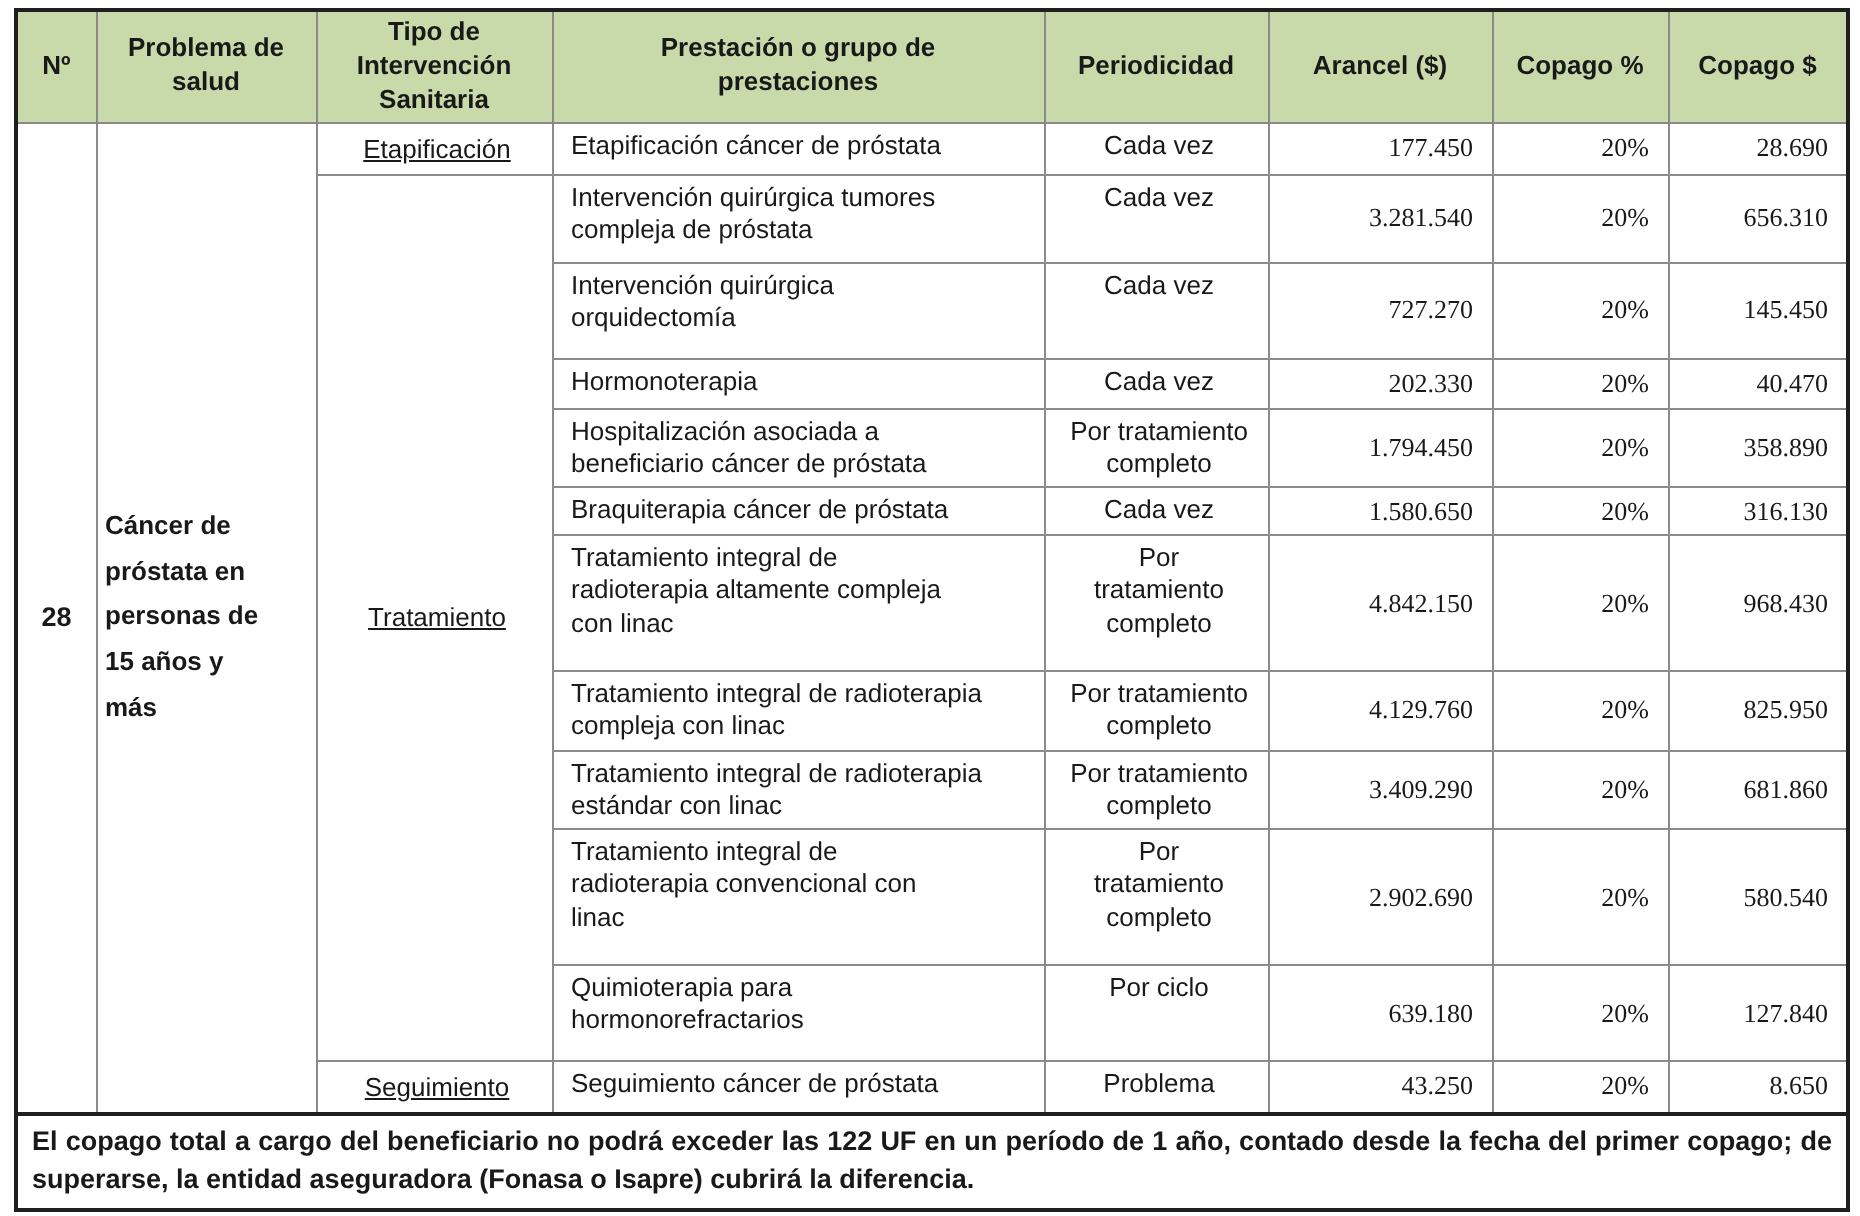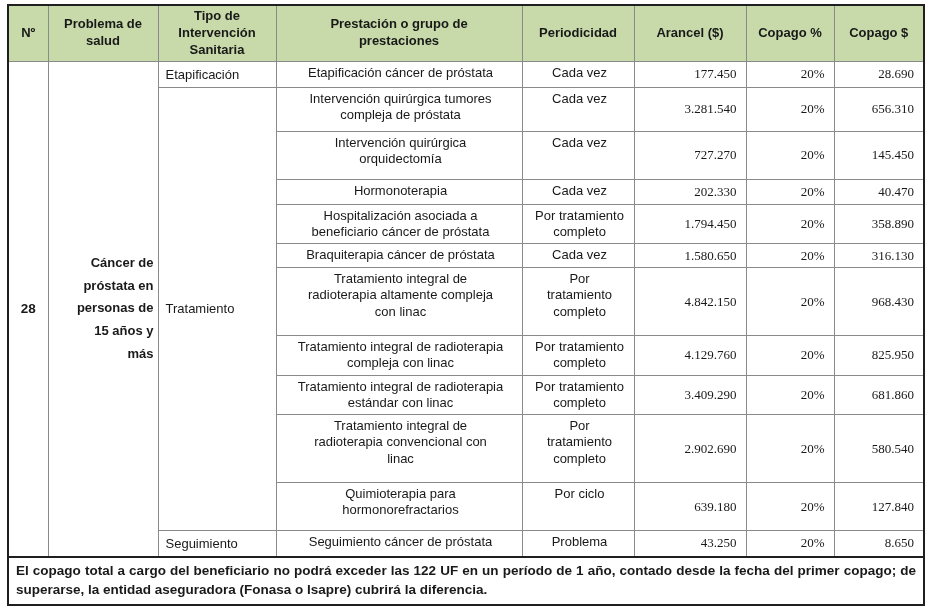--- a/index.html
+++ b/index.html
@@ -37,33 +37,34 @@
   }
   td.num {
     font-weight: bold;
     text-align: center;
     vertical-align: middle;
     font-size: 13.5px;
     margin-left: 12px;
   }
   td.problema {
     font-weight: bold;
-    text-align: right;
+    text-align: left;
     vertical-align: middle;
     line-height: 1.75;
     white-space: pre-line;
     padding: 16px 4px;
   }
   td.tipo {
     vertical-align: middle;
+    text-align: center;
+    padding: 2px 4px 2px 7px;
+    text-decoration: underline;
+  }
+  td.prestacion {
     text-align: left;
-    padding: 2px 4px 2px 7px;
-  }
-  td.prestacion {
-    text-align: center;
     padding: 3px 6px 3px 9px;
     line-height: 1.25;
     white-space: pre-line;
   }
   td.period {
     text-align: center;
     padding: 3px 4px 3px 7px;
     line-height: 1.25;
     white-space: pre-line;
     margin-top: 17px;

